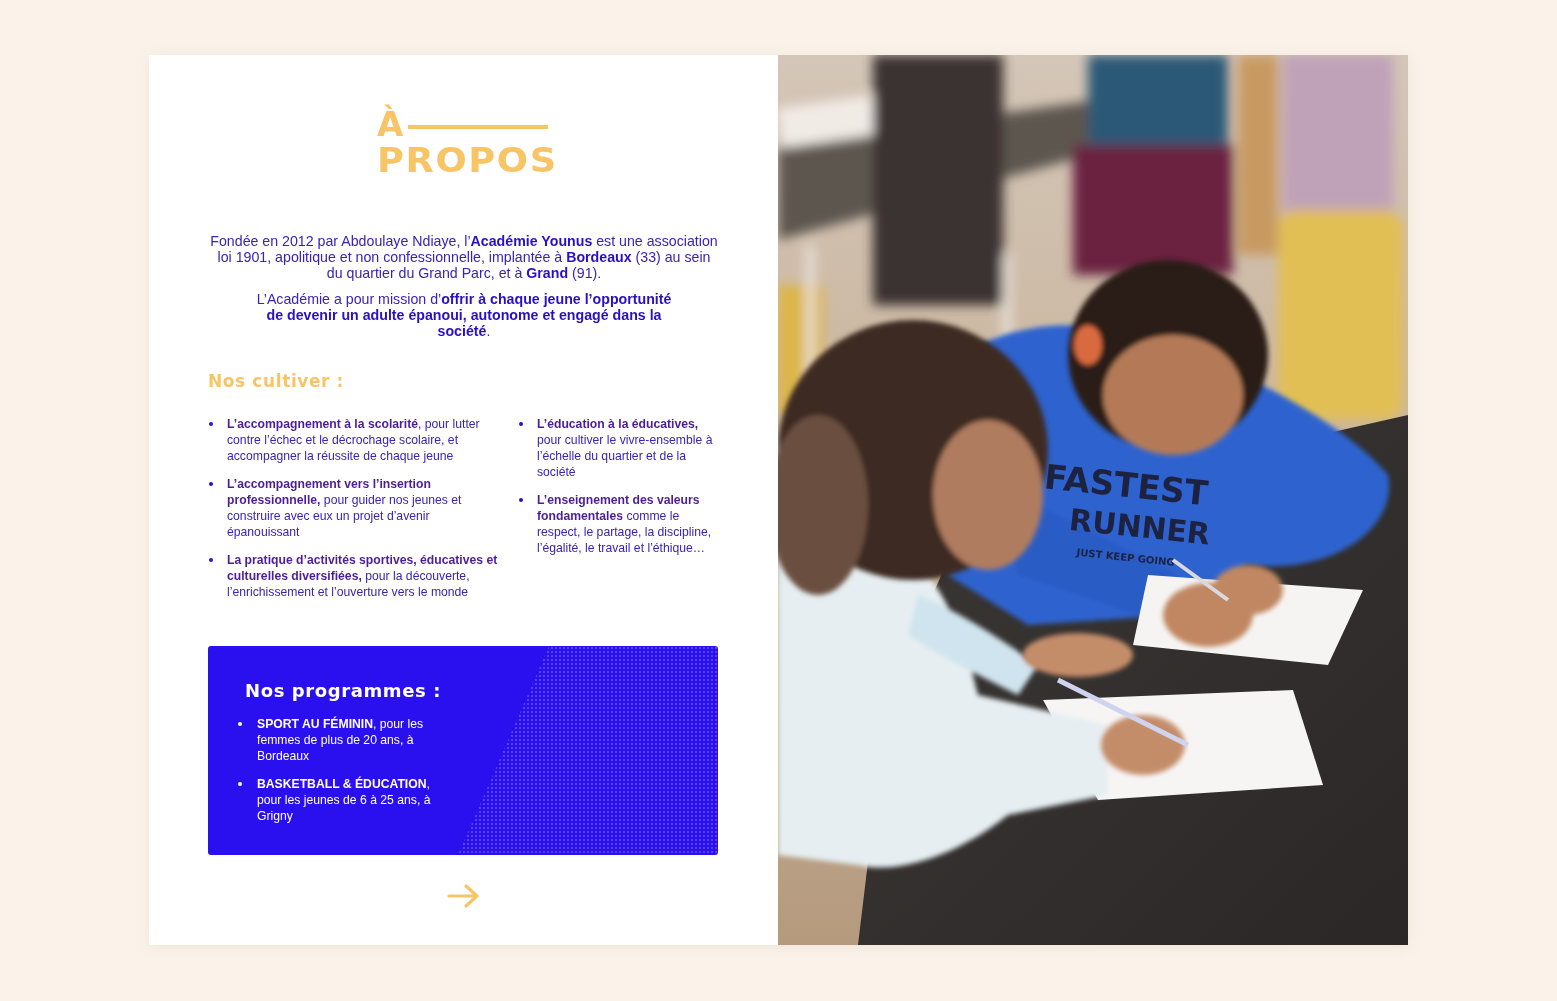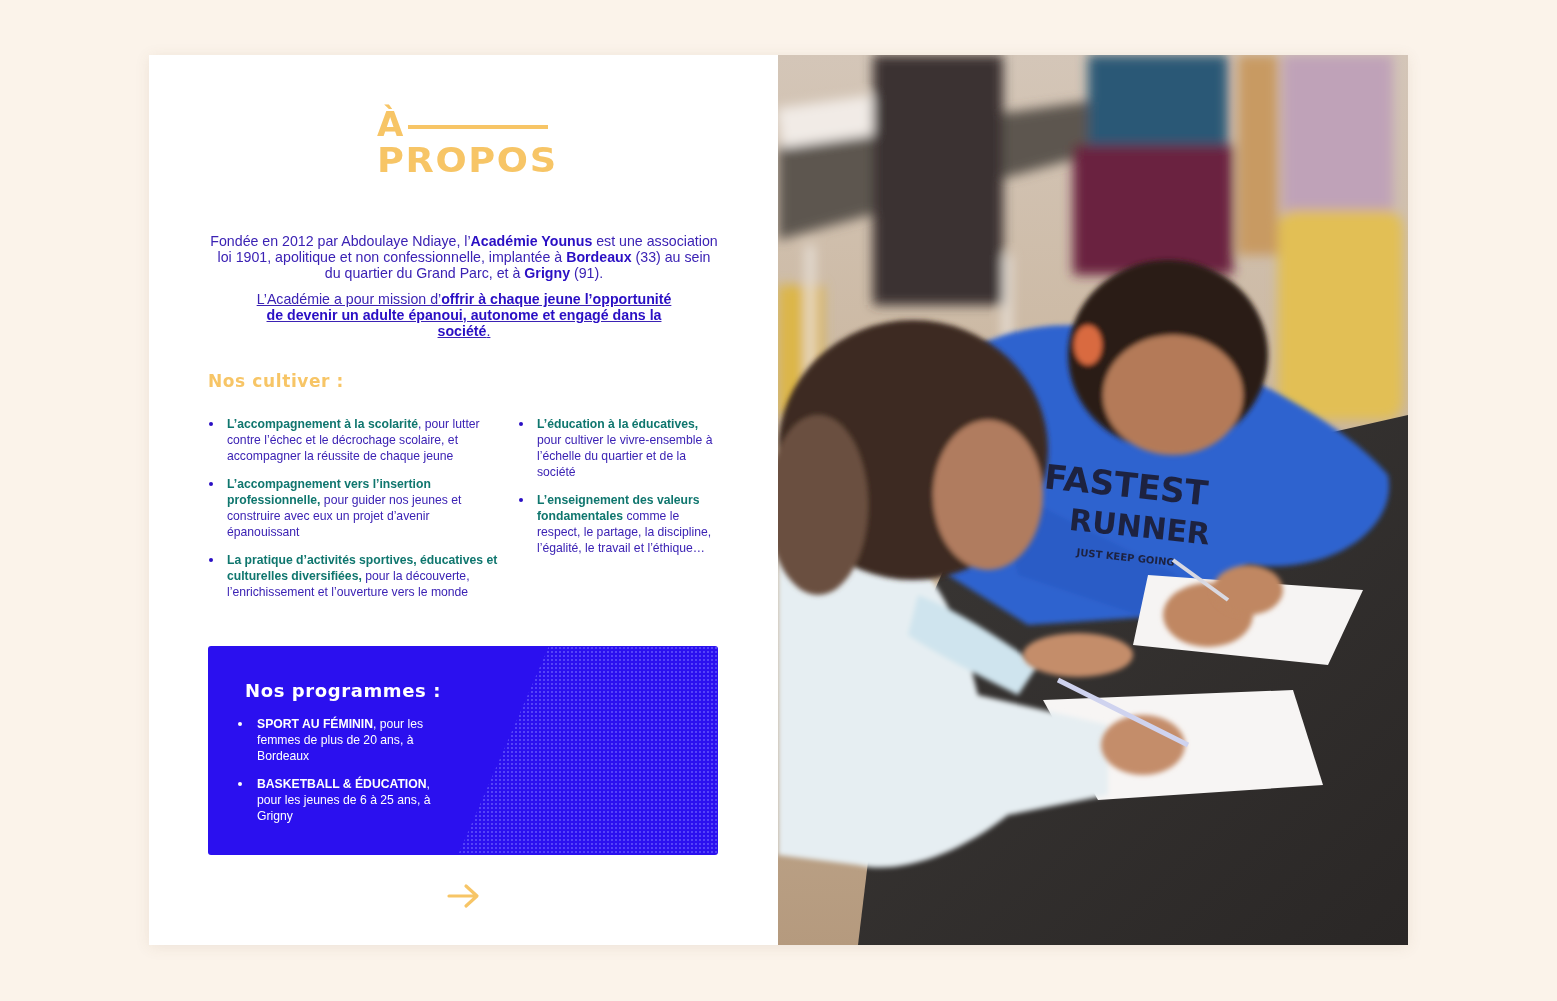--- a/index.html
+++ b/index.html
@@ -46,21 +46,21 @@
     color: #3b22b4; font-size: 12.2px; line-height: 16px;
   }
   .missions .col { list-style: none; margin: 0; padding: 0; }
   .missions .col.c1 { width: 290px; }
   .missions .col.c2 { width: 205px; }
   .missions li { position: relative; padding-left: 19px; margin-bottom: 12px; }
   .missions li::before {
     content: ""; position: absolute; left: 1px; top: 6px;
     width: 4px; height: 4px; border-radius: 50%; background: #2a0fc4;
   }
-  .missions b { color: #0f766e; }
+  .missions b { color: #4c1d95; }
 
   .programs {
     position: absolute; left: 59px; top: 591px;
     width: 510px; height: 209px; border-radius: 3px;
     background: #2b10ef; overflow: hidden;
     color: #ffffff;
   }
   .programs .dots {
     position: absolute; right: 0; top: 0; width: 260px; height: 100%;
     background-image: radial-gradient(rgba(120, 110, 255, 0.55) 0.9px, transparent 1.2px);
@@ -105,22 +105,22 @@
 
     <div class="title-block">
       <div class="title-a">
         <span>À</span>
         <span class="title-line"></span>
       </div>
       <div class="title-propos">PROPOS</div>
     </div>
 
     <div class="intro">
-      <p><span>Fondée en 2012 par Abdoulaye Ndiaye, l’</span><b>Académie Younus</b><span> est une association loi 1901, apolitique et non confessionnelle, implantée à </span><b>Bordeaux</b><span> (33) au sein du quartier du Grand Parc, et à </span><b>Grigny</b><span> (91).</span></p>
-      <p style="padding:0 40px;text-decoration:underline;"><span>L’Académie a pour mission d’</span><b>offrir à chaque jeune l’opportunité de devenir un adulte épanoui, autonome et engagé dans la société</b><span>.</span></p>
+      <p><span>Fondée en 2012 par Abdoulaye Ndiaye, l’</span><b>Académie Younus</b><span> est une association loi 1901, apolitique et non confessionnelle, implantée à </span><b>Bordeaux</b><span> (33) au sein du quartier du Grand Parc, et à </span><b>Grand</b><span> (91).</span></p>
+      <p style="padding:0 40px;"><span>L’Académie a pour mission d’</span><b>offrir à chaque jeune l’opportunité de devenir un adulte épanoui, autonome et engagé dans la société</b><span>.</span></p>
     </div>
 
     <div class="missions-heading">Nos cultiver :</div>
 
     <div class="missions">
       <ul class="col c1">
         <li><b>L’accompagnement à la scolarité</b><span>, pour lutter contre l’échec et le décrochage scolaire, et accompagner la réussite de chaque jeune</span></li>
         <li><b>L’accompagnement vers l’insertion professionnelle,</b><span> pour guider nos jeunes et construire avec eux un projet d’avenir épanouissant</span></li>
         <li><b>La pratique d’activités sportives, éducatives et culturelles diversifiées,</b><span> pour la découverte, l’enrichissement et l’ouverture vers le monde</span></li>
       </ul>

